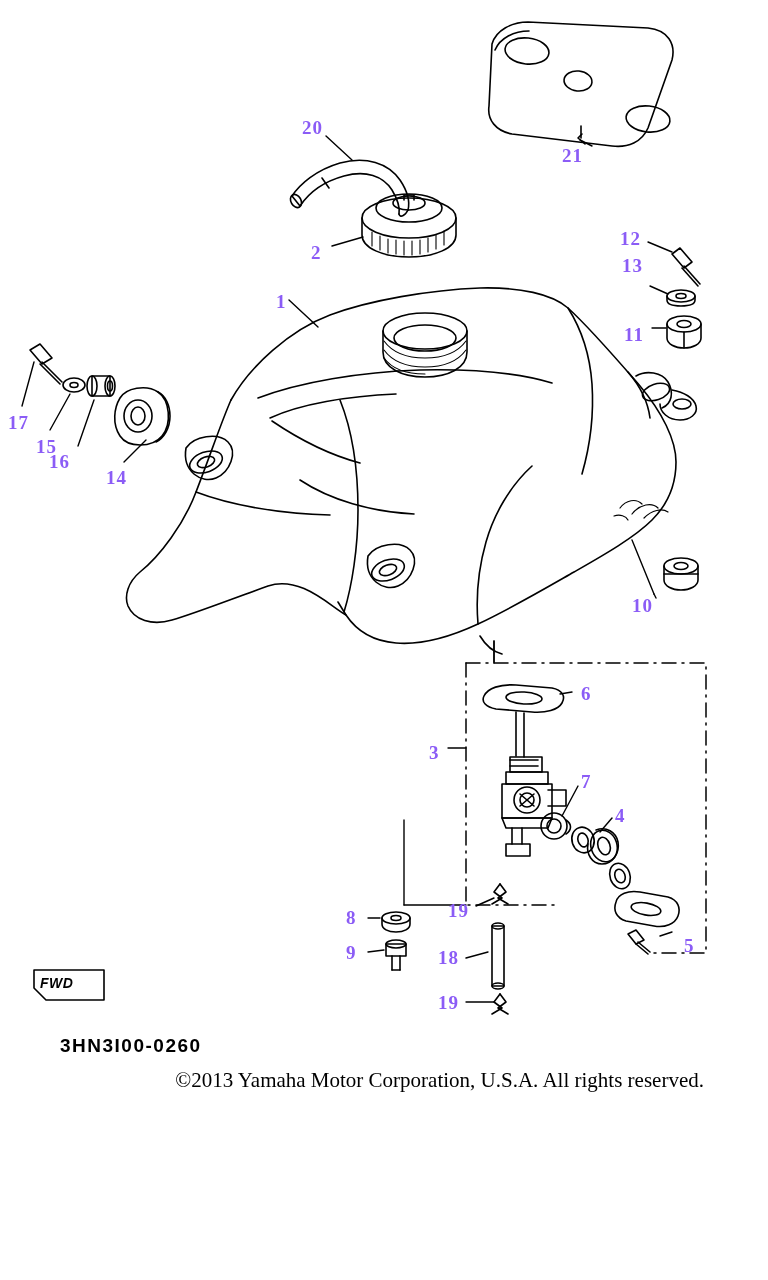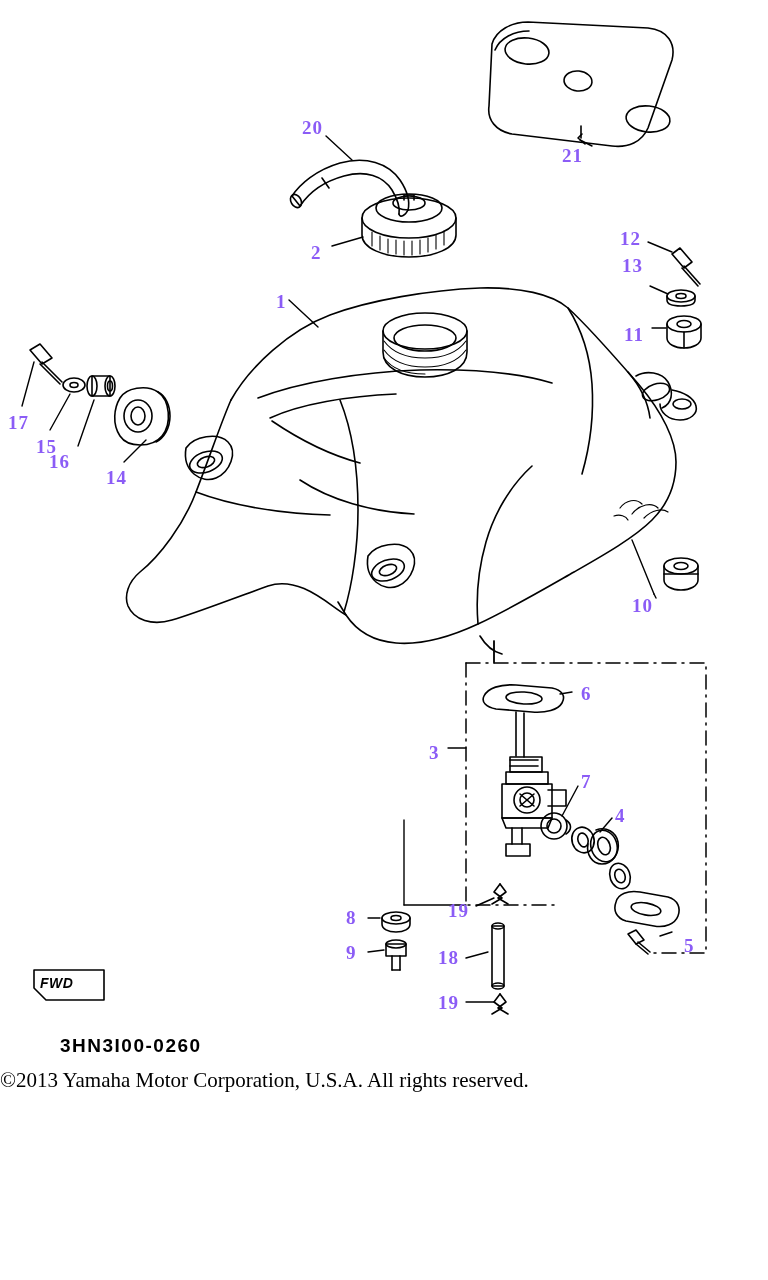--- a/index.html
+++ b/index.html
@@ -47,21 +47,21 @@
     font-size: 19px;
     font-weight: 700;
     letter-spacing: 1.5px;
     margin-left: 44px;
   }
   .copyright {
     position: absolute;
     left: 0;
     top: 1068px;
     width: 704px;
-    text-align: left;
+    text-align: right;
     font-family: "Liberation Serif", serif;
     font-size: 21px;
     font-weight: 400;
   }
   .fwd-label {
     position: absolute;
     left: 40px;
     top: 975px;
     font-family: "Liberation Sans", sans-serif;
     font-size: 14px;

